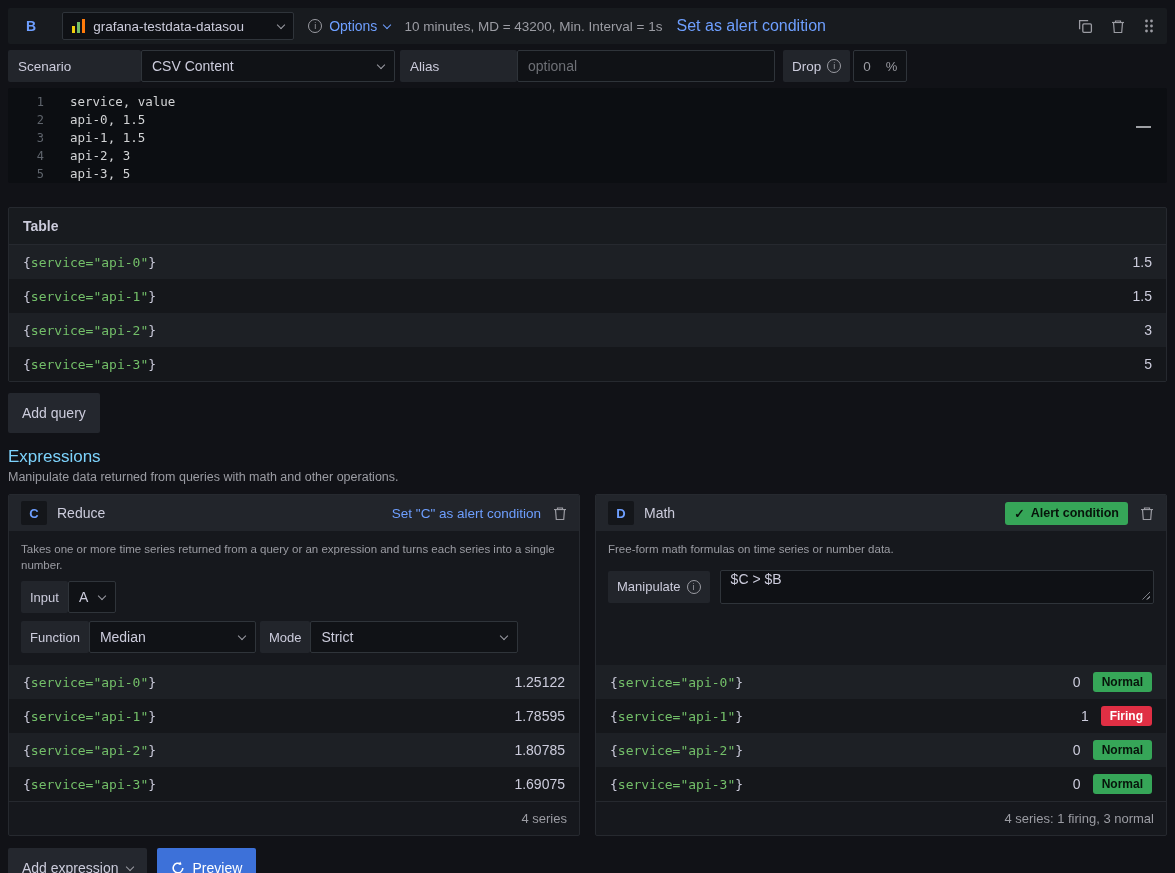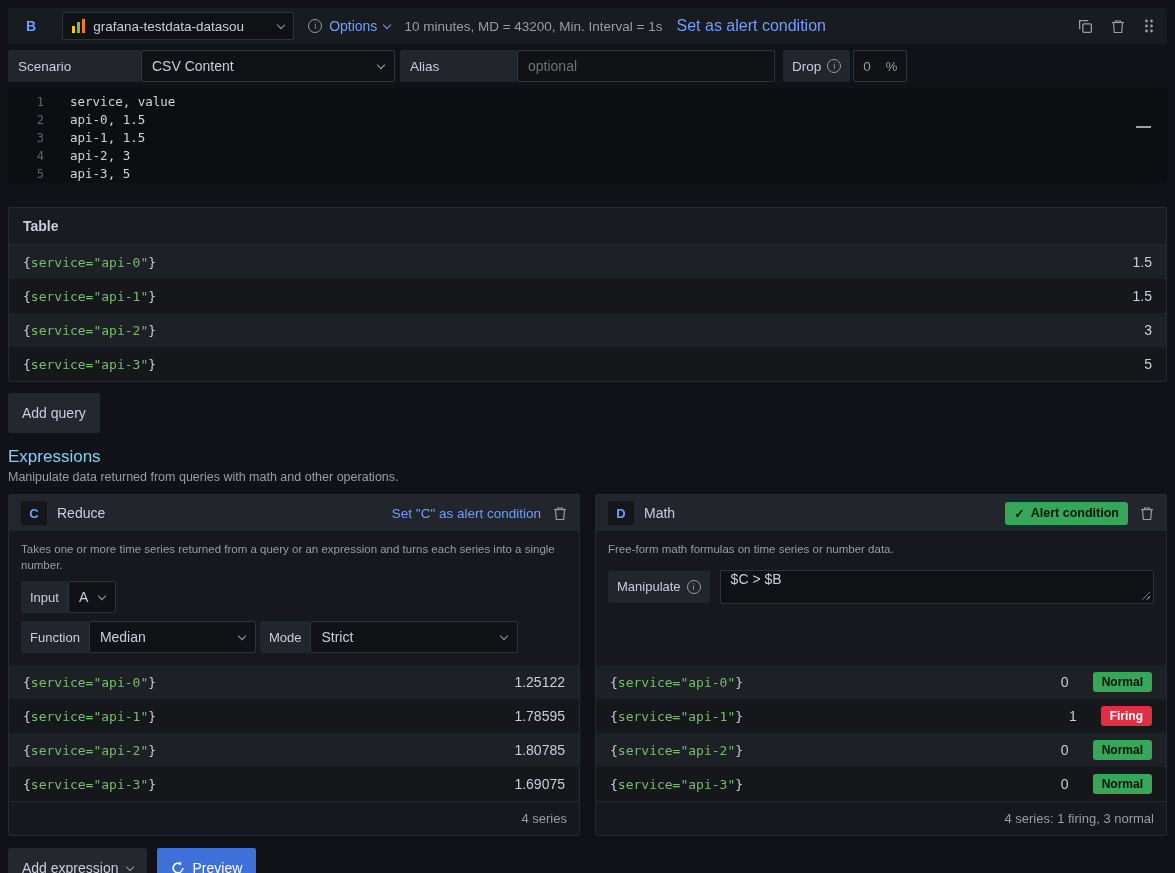--- a/index.html
+++ b/index.html
@@ -84,21 +84,21 @@
   .card-desc{font-size:11.5px;line-height:1.35;color:var(--text-dim);max-width:540px}
   .ctl-row{display:flex;align-items:center;margin-top:8px}
   .ctl-row .inline-label{font-size:13px;padding:0 9px}
   .sel-a{width:48px}
   .sel-function{width:167px}
   .lbl-mode{margin-left:4px}
   .sel-mode{width:208px}
   .ctl-row.expr{margin-top:12px}
   .expr-input{flex:1;display:flex;margin-left:10px;height:34px;background:#0f1115;border:1px solid var(--input-border);border-radius:2px;color:var(--text);font-size:14px;padding:0 10px;position:relative;cursor:text}
   .expr-input::after{content:"";position:absolute;right:3px;bottom:3px;width:10px;height:10px;background:repeating-linear-gradient(-45deg,transparent 0 2px,#7a7d84 2px 3px);clip-path:polygon(100% 0,100% 100%,0 100%)}
-  .state-badge{margin-left:24px;padding:3px 9px;border-radius:3px;font-size:12px;font-weight:700}
+  .state-badge{margin-left:12px;padding:3px 9px;border-radius:3px;font-size:12px;font-weight:700}
   .state-badge[data-state="Normal"]{background:var(--normal);color:#07140b}
   .state-badge[data-state="Firing"]{background:var(--firing);color:#fff}
   .card-footer{height:34px;border-top:1px solid var(--border);display:flex;align-items:center;justify-content:flex-end;padding:0 12px;font-size:13px;color:var(--text-dim);margin-top:auto}
   .alert-badge{display:inline-flex;align-items:center;gap:6px;background:var(--normal);color:#07140b;font-size:12.5px;font-weight:600;padding:4px 9px;border-radius:3px}
   .bottom-actions{display:flex;gap:10px;margin-top:12px}
 </style>
 </head>
 <body>
 
 <div class="page">

